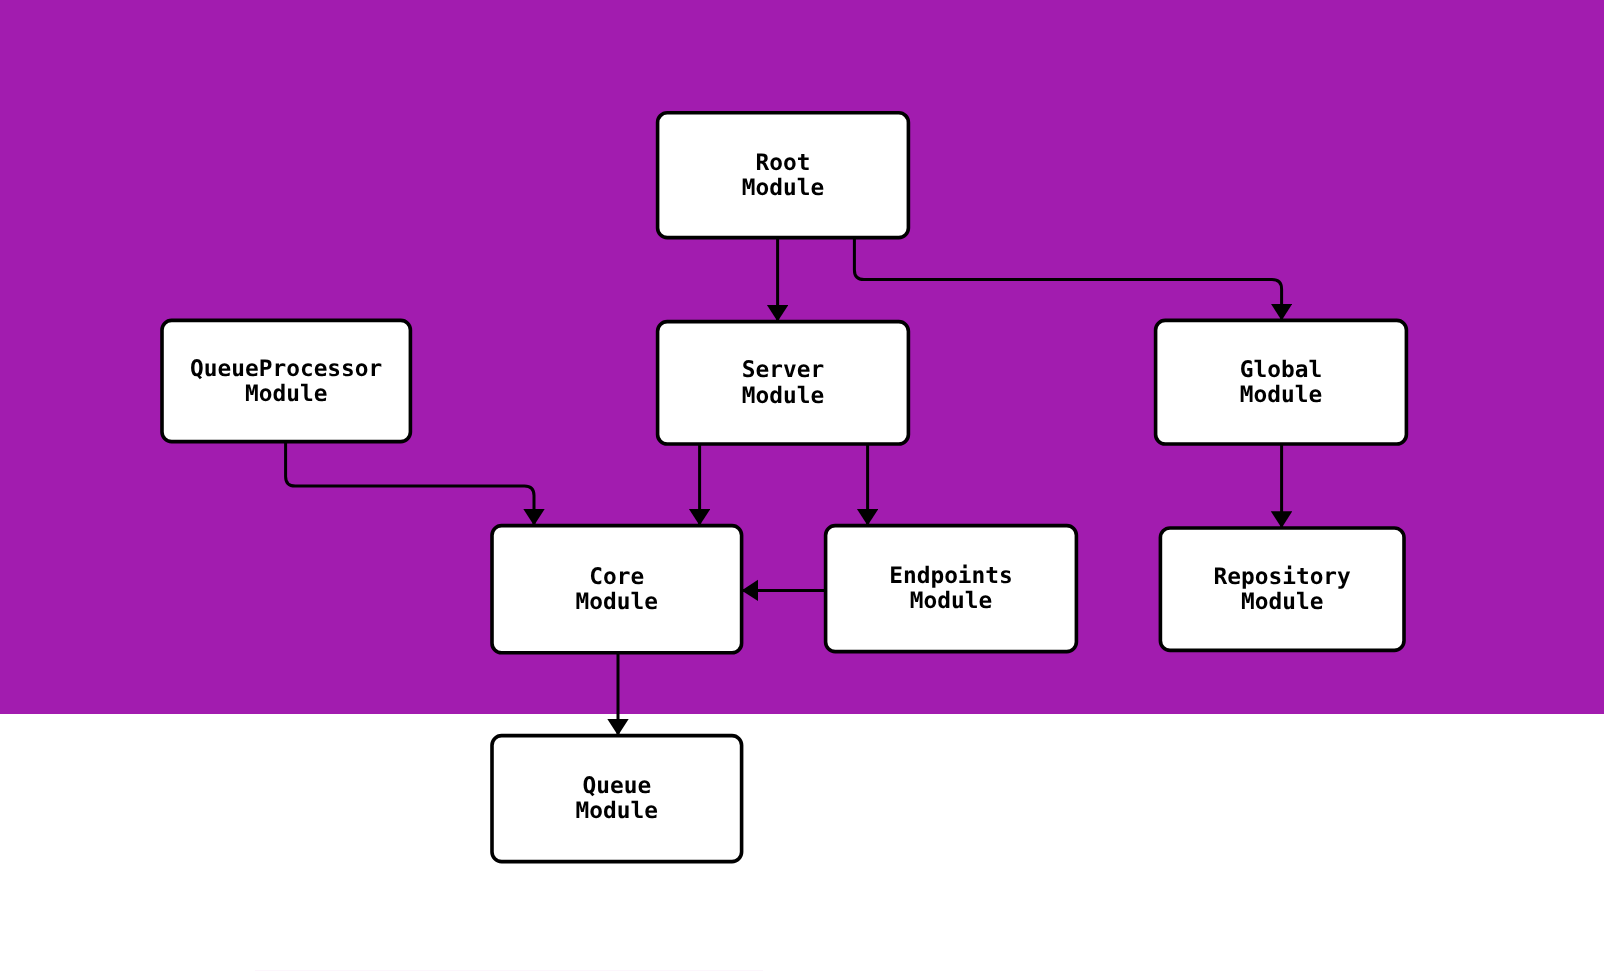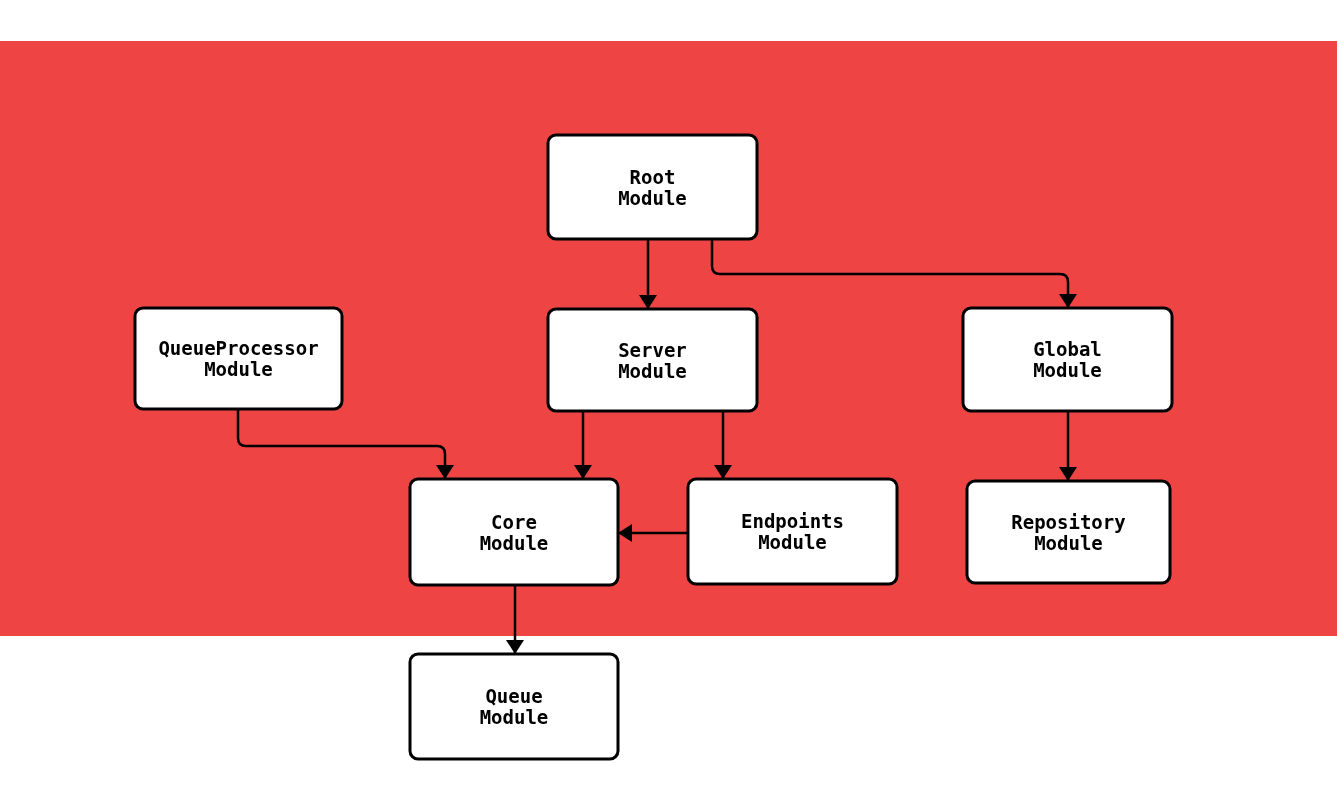--- a/index.html
+++ b/index.html
@@ -8,22 +8,21 @@
     background: #ffffff;
     width: 1337px;
     height: 809px;
     overflow: hidden;
     font-family: "DejaVu Sans Mono", monospace;
   }
   .canvas {
     position: relative;
     width: 1337px;
     height: 595px;
-    background: #ef4444;
-    margin-top: 41px;
+    background: #a21caf;
   }
   svg text {
     font-family: "DejaVu Sans Mono", monospace;
     font-weight: bold;
     font-size: 19px;
     text-anchor: middle;
   }
 </style>
 </head>
 <body>

